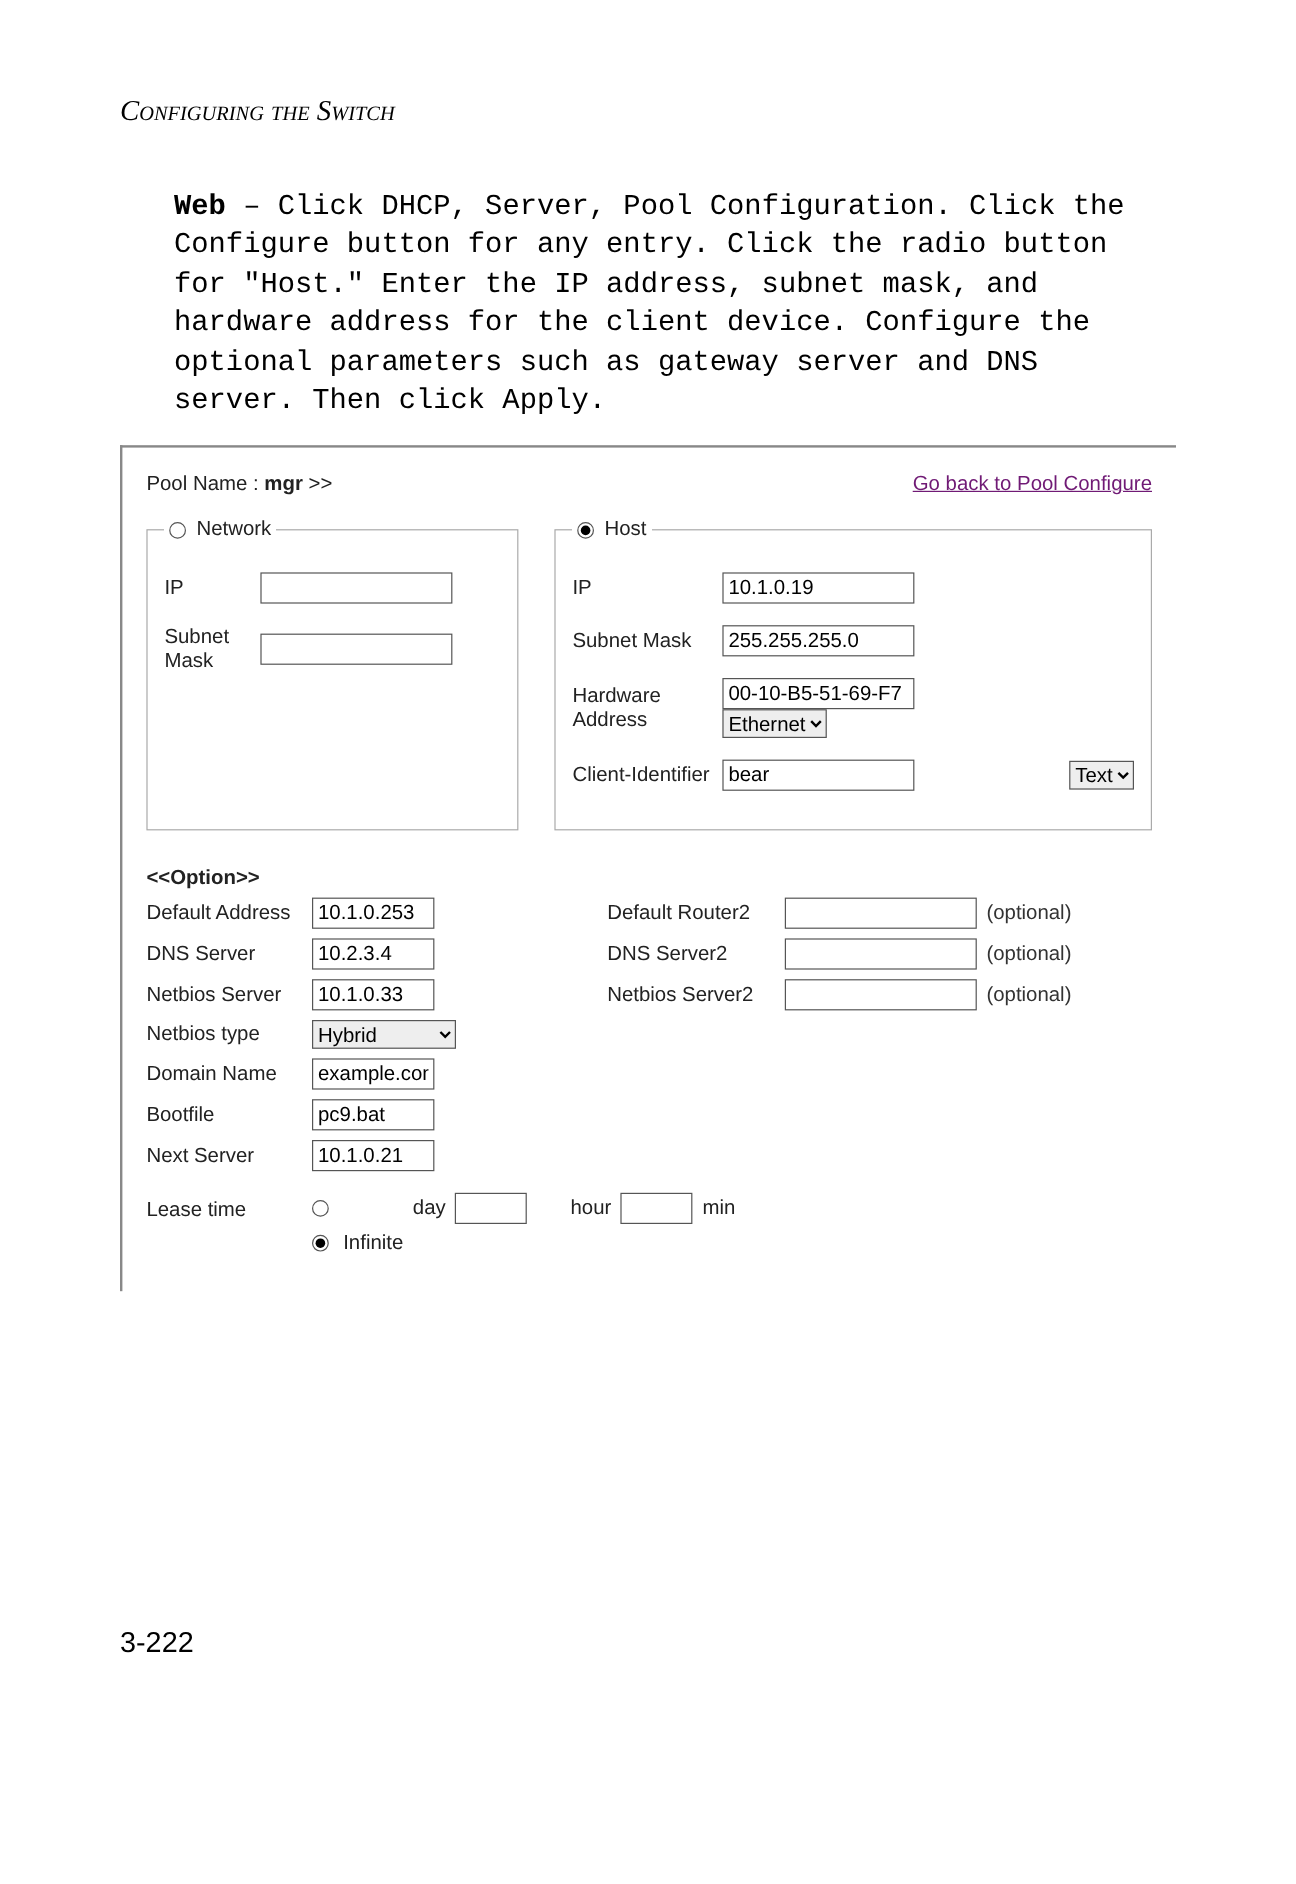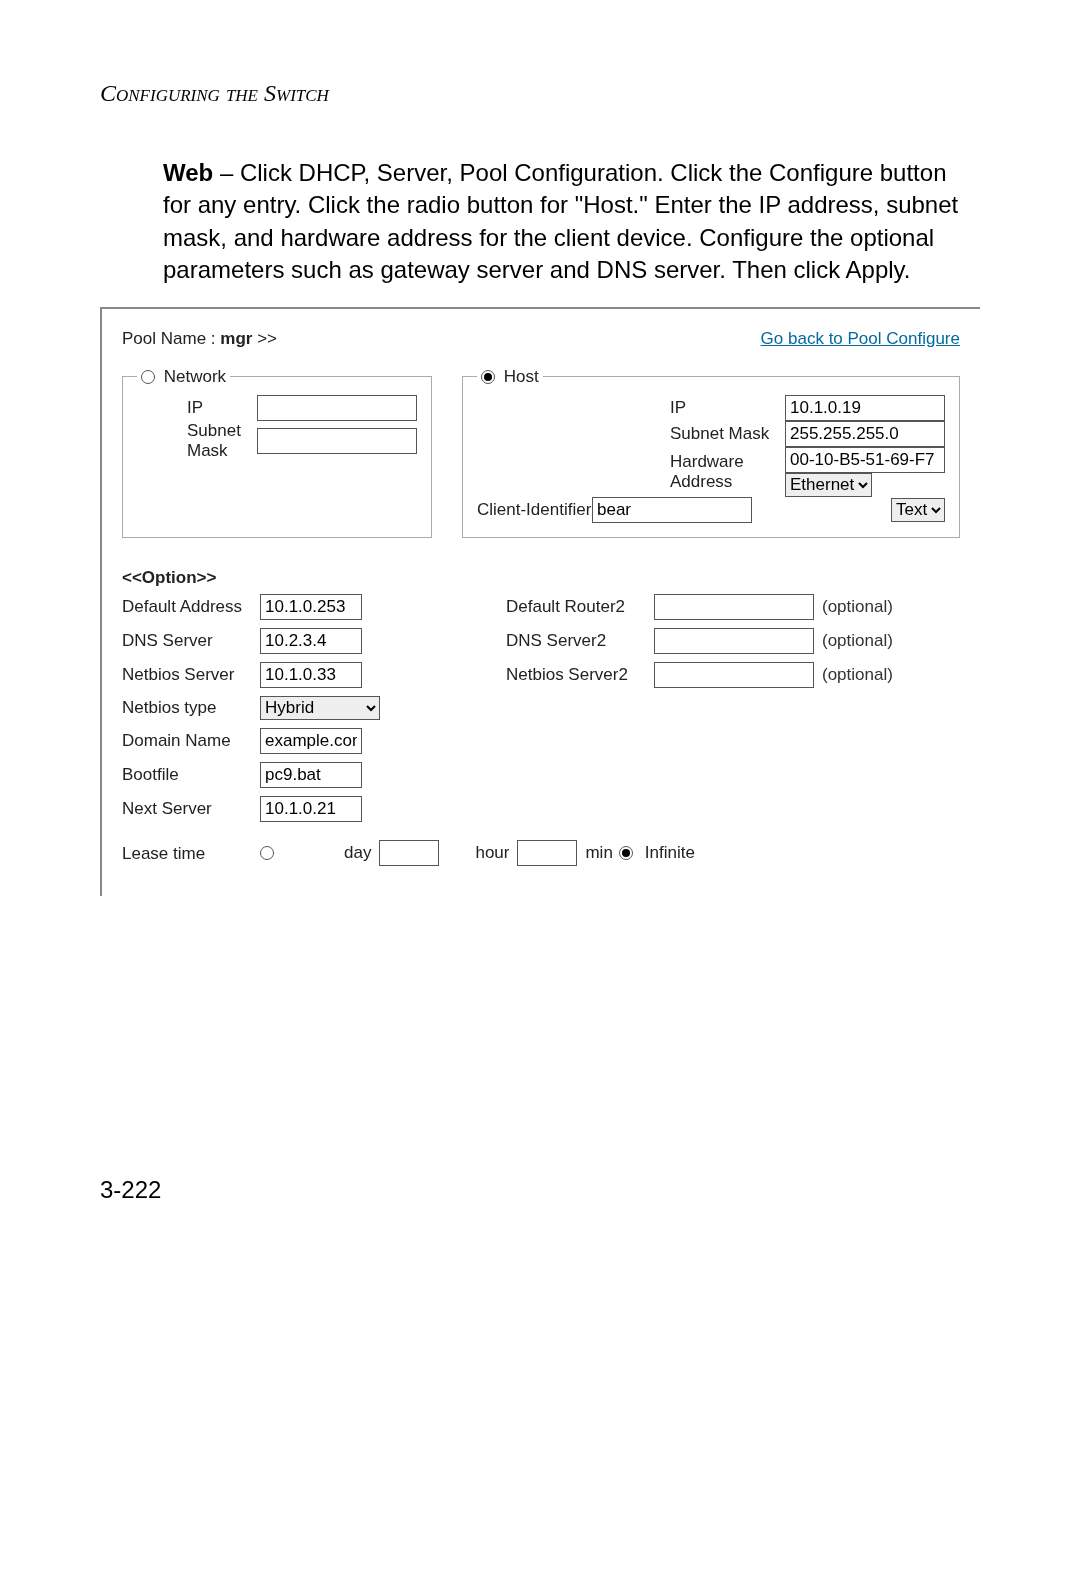--- a/index.html
+++ b/index.html
@@ -21,24 +21,24 @@
     margin-bottom: 50px;
   }
   .section-title {
     font-family: Georgia, 'Times New Roman', serif;
     font-style: italic;
     font-size: 24px;
     margin-left: 45px;
     margin-bottom: 12px;
   }
   .body-text {
-    font-family: Liberation Sans, sans-serif;
+    font-family: Liberation Mono, monospace;
     font-size: 24px;
     line-height: 1.35;
-    margin-left: 63px;
+    margin-left: 45px;
     margin-bottom: 20px;
   }
   .body-text b {
     font-weight: bold;
   }
   .screenshot-panel {
     border-top: 2px solid #888;
     border-left: 2px solid #888;
     background: #fff;
     padding: 20px 20px 30px 20px;
@@ -53,21 +53,21 @@
     margin-bottom: 18px;
   }
   .pool-name {
     flex: 0 0 auto;
     margin-right: auto;
   }
   .pool-name b {
     font-weight: bold;
   }
   .backlink {
-    color: #0369a1;
+    color: #701a75;
     text-decoration: underline;
     margin-left: 200px;
   }
   .mode-row {
     display: flex;
     gap: 30px;
   }
   fieldset.group {
     border: 1px solid #aaa;
     padding: 8px 14px 14px 14px;
@@ -97,22 +97,22 @@
     content: "";
     position: absolute;
     left: 2px; top: 2px;
     width: 8px; height: 8px;
     background: #000;
     border-radius: 50%;
   }
   .field-row {
     display: flex;
     align-items: center;
-    margin: 0 0;
-    justify-content: flex-end;
+    margin: 18px 0;
+    gap: 10px;
   }
   .field-row label {
     flex: 0 0 115px;
   }
   .field-row.network label {
     flex: 0 0 70px;
   }
   input.tbox {
     font-family: Arial, Helvetica, sans-serif;
     font-size: 17px;
@@ -152,20 +152,21 @@
     align-items: flex-start;
     margin-top: 18px;
     gap: 18px;
   }
   .lease-row .lbl {
     flex: 0 0 120px;
     padding-top: 4px;
   }
   .lease-inputs {
     display: flex;
+    flex-direction: column;
     gap: 6px;
   }
   .lease-line {
     display: flex;
     align-items: center;
     gap: 8px;
   }
   .page-number {
     font-family: Liberation Sans, sans-serif;
     font-size: 24px;

